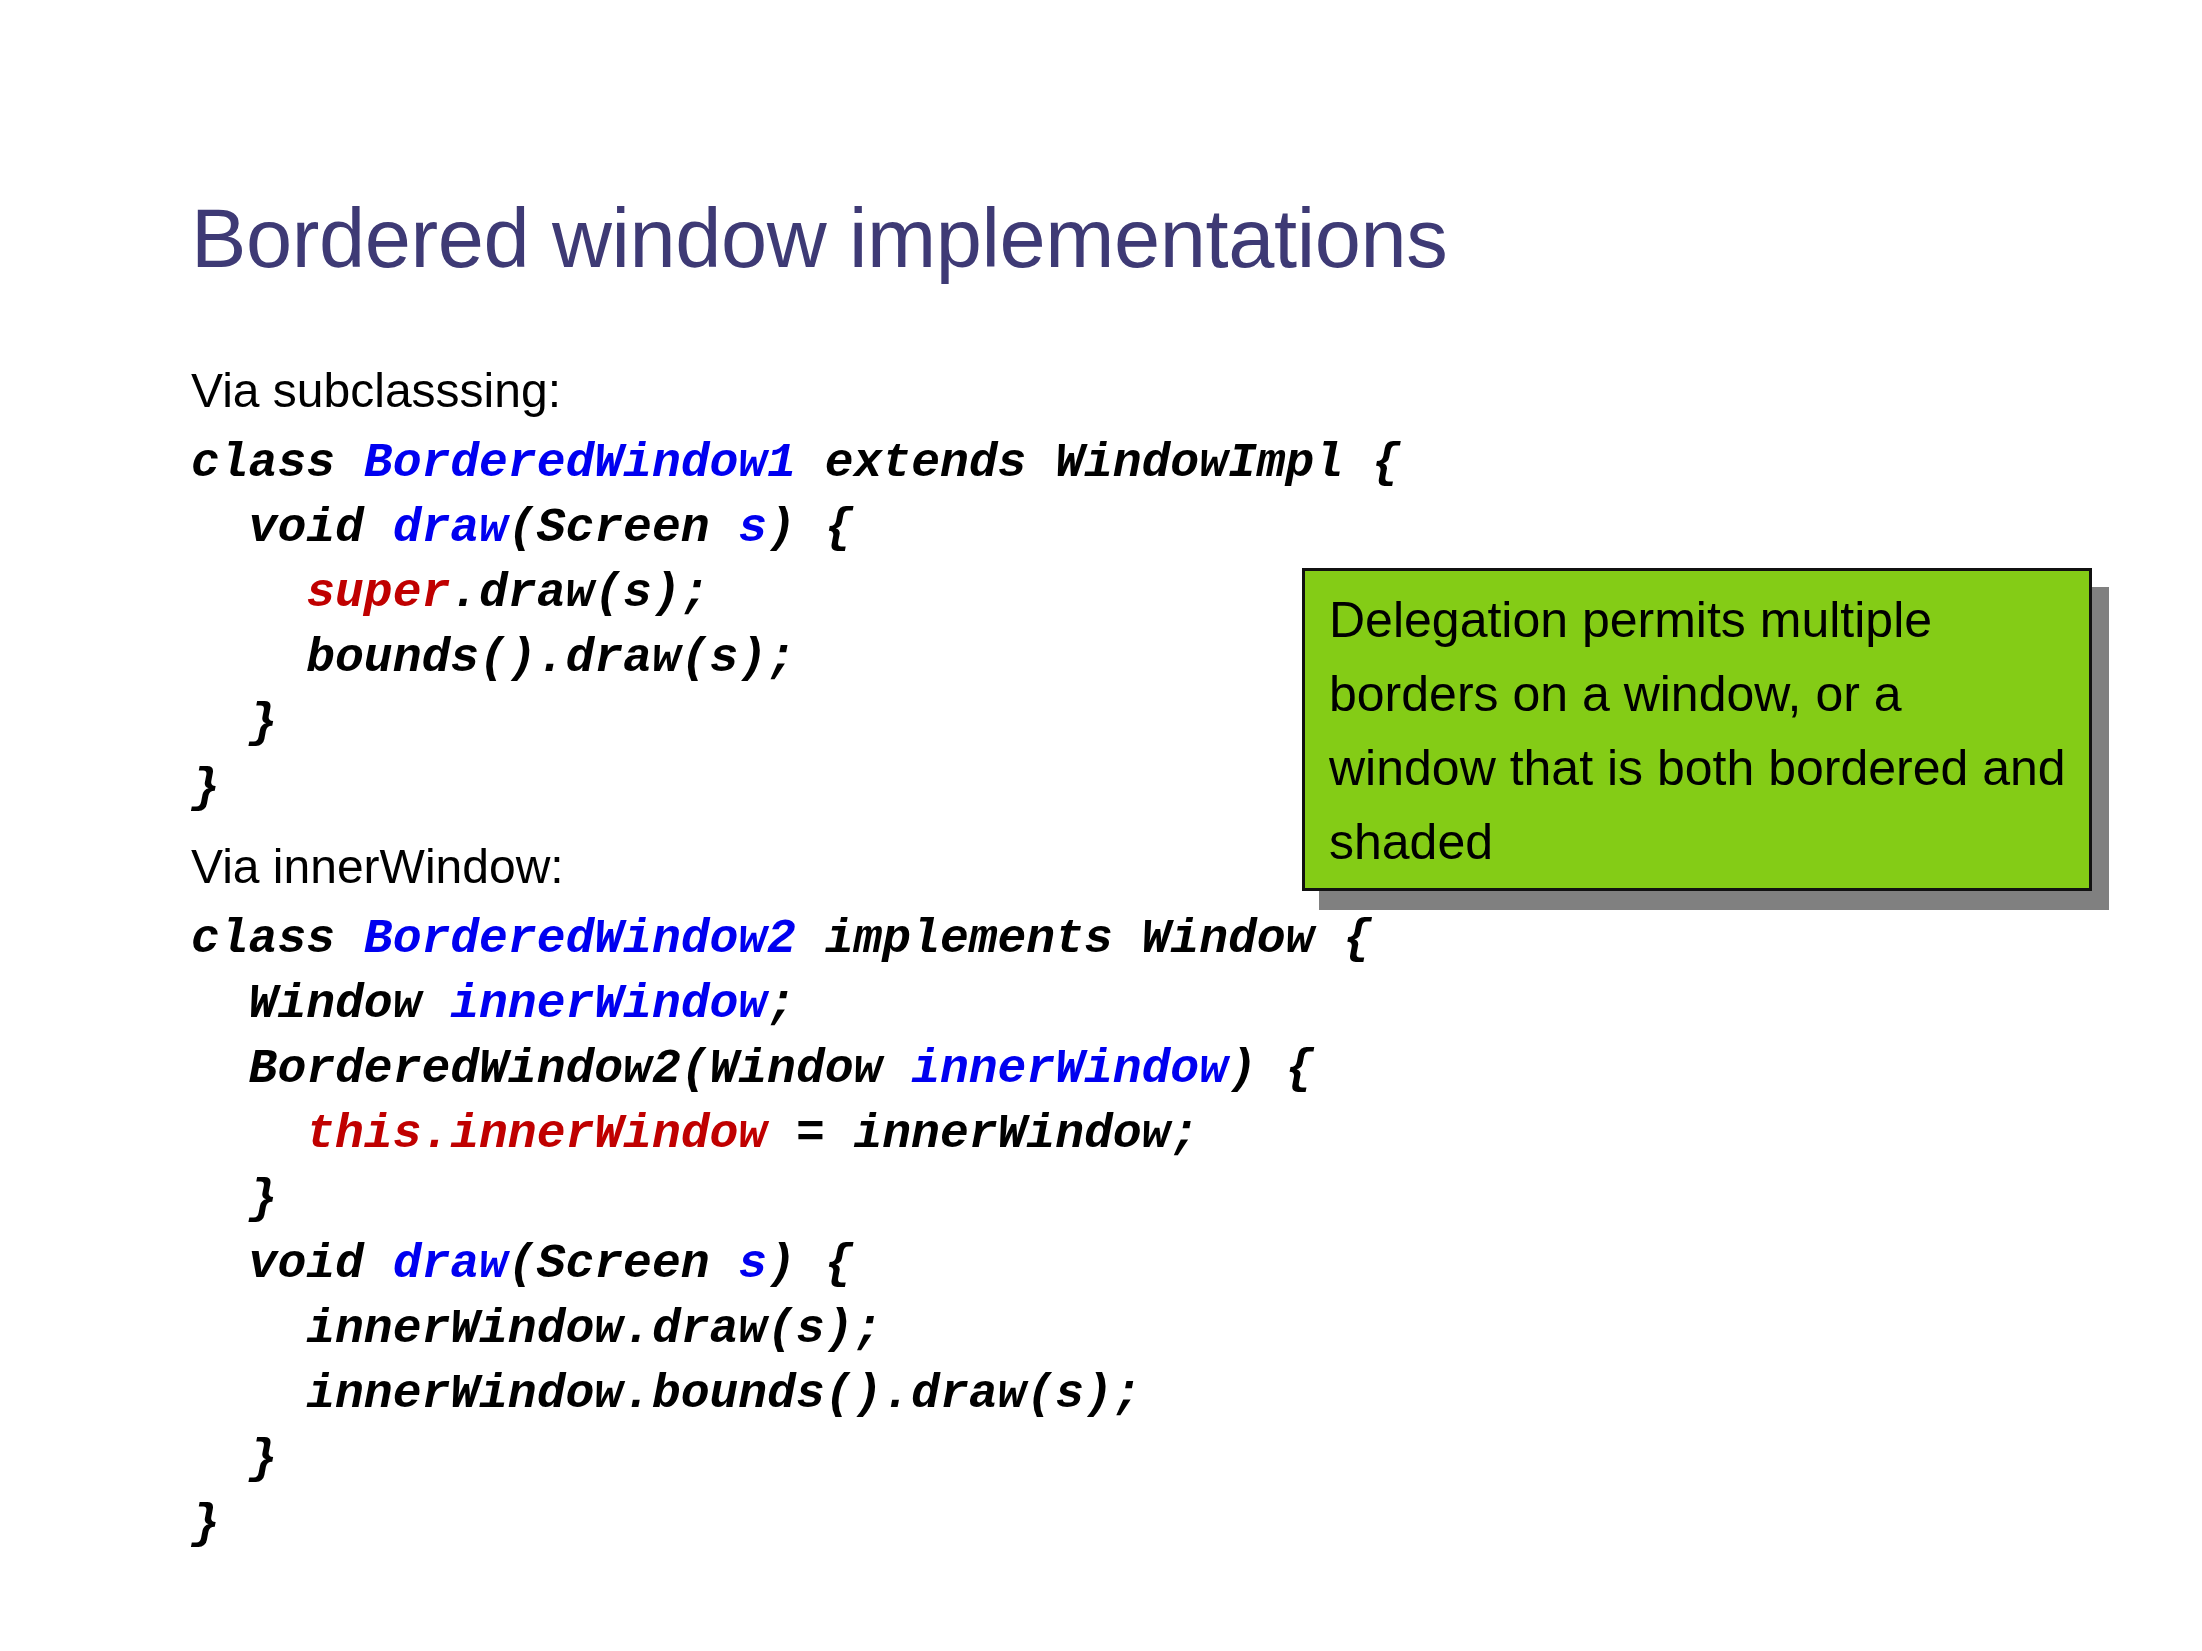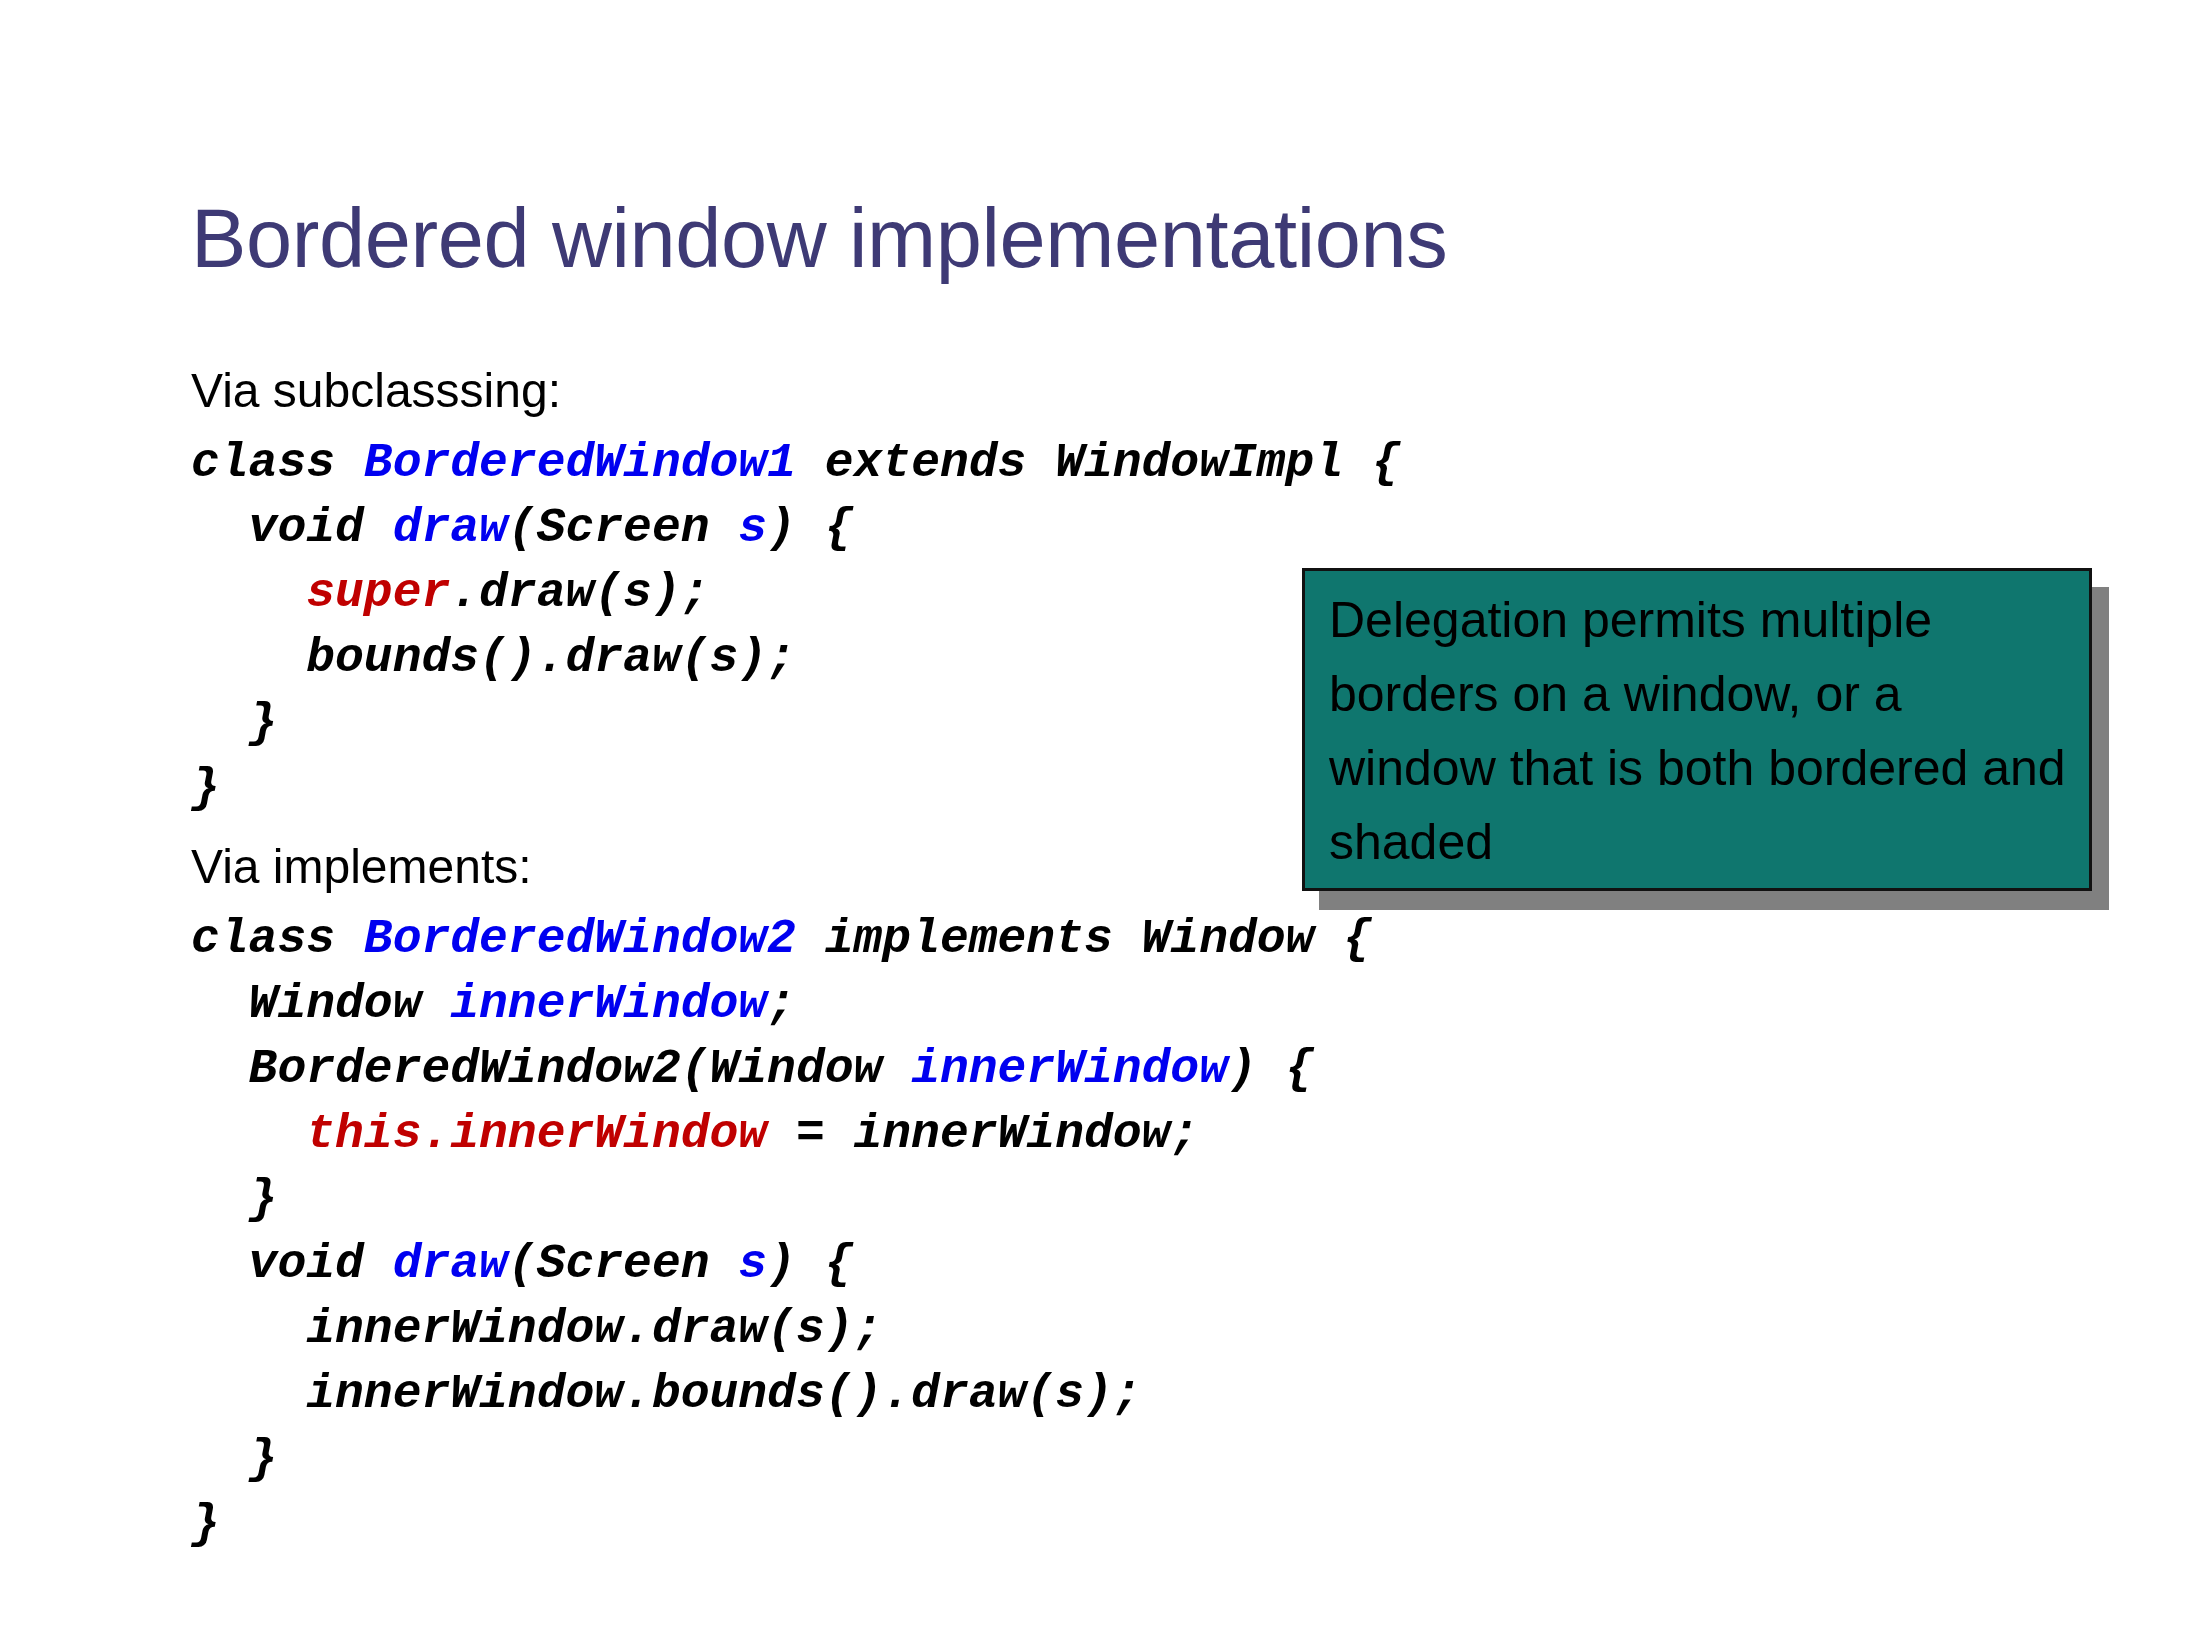--- a/index.html
+++ b/index.html
@@ -120,25 +120,25 @@
 <body>
 
 <div class="slide" style="background: rgb(255, 255, 255);">
 
   <h1 class="slide-title" style="color: rgb(62, 58, 117);">Bordered window implementations</h1>
 
   <div class="body-col">
 
   <div class="lead-line">Via subclasssing:</div>
       <pre class="code-block"><div class="code-line"><span class="tok-black" style="color: rgb(0, 0, 0);">class </span><span class="tok-blue" style="color: rgb(0, 0, 240);">BorderedWindow1</span><span class="tok-black" style="color: rgb(0, 0, 0);"> extends WindowImpl {</span></div><div class="code-line"><span class="tok-black" style="color: rgb(0, 0, 0);">  void </span><span class="tok-blue" style="color: rgb(0, 0, 240);">draw</span><span class="tok-black" style="color: rgb(0, 0, 0);">(Screen </span><span class="tok-blue" style="color: rgb(0, 0, 240);">s</span><span class="tok-black" style="color: rgb(0, 0, 0);">) {</span></div><div class="code-line"><span class="tok-black" style="color: rgb(0, 0, 0);">    </span><span class="tok-red" style="color: rgb(192, 0, 0);">super</span><span class="tok-black" style="color: rgb(0, 0, 0);">.draw(s);</span></div><div class="code-line"><span class="tok-black" style="color: rgb(0, 0, 0);">    bounds().draw(s);</span></div><div class="code-line"><span class="tok-black" style="color: rgb(0, 0, 0);">  }</span></div><div class="code-line"><span class="tok-black" style="color: rgb(0, 0, 0);">}</span></div></pre>
-      <div class="lead-line second">Via implements:</div>
+      <div class="lead-line second">Via innerWindow:</div>
       <pre class="code-block"><div class="code-line"><span class="tok-black" style="color: rgb(0, 0, 0);">class </span><span class="tok-blue" style="color: rgb(0, 0, 240);">BorderedWindow2</span><span class="tok-black" style="color: rgb(0, 0, 0);"> implements Window {</span></div><div class="code-line"><span class="tok-black" style="color: rgb(0, 0, 0);">  Window </span><span class="tok-blue" style="color: rgb(0, 0, 240);">innerWindow</span><span class="tok-black" style="color: rgb(0, 0, 0);">;</span></div><div class="code-line"><span class="tok-black" style="color: rgb(0, 0, 0);">  BorderedWindow2(Window </span><span class="tok-blue" style="color: rgb(0, 0, 240);">innerWindow</span><span class="tok-black" style="color: rgb(0, 0, 0);">) {</span></div><div class="code-line"><span class="tok-black" style="color: rgb(0, 0, 0);">    </span><span class="tok-red" style="color: rgb(192, 0, 0);">this.innerWindow</span><span class="tok-black" style="color: rgb(0, 0, 0);"> = innerWindow;</span></div><div class="code-line"><span class="tok-black" style="color: rgb(0, 0, 0);">  }</span></div><div class="code-line"><span class="tok-black" style="color: rgb(0, 0, 0);">  void </span><span class="tok-blue" style="color: rgb(0, 0, 240);">draw</span><span class="tok-black" style="color: rgb(0, 0, 0);">(Screen </span><span class="tok-blue" style="color: rgb(0, 0, 240);">s</span><span class="tok-black" style="color: rgb(0, 0, 0);">) {</span></div><div class="code-line"><span class="tok-black" style="color: rgb(0, 0, 0);">    innerWindow.draw(s);</span></div><div class="code-line"><span class="tok-black" style="color: rgb(0, 0, 0);">    innerWindow.bounds().draw(s);</span></div><div class="code-line"><span class="tok-black" style="color: rgb(0, 0, 0);">  }</span></div><div class="code-line"><span class="tok-black" style="color: rgb(0, 0, 0);">}</span></div></pre>
     </div>
 
   <div class="callout-wrap">
     <div class="callout-shadow" style="background: rgb(128, 128, 128);"></div>
-    <div class="callout-box" style="background: #0f766e; border-color: rgb(17, 17, 17);">
+    <div class="callout-box" style="background: #84cc16; border-color: rgb(17, 17, 17);">
       <div class="callout-text">Delegation permits multiple borders on a window, or a window that is both bordered and shaded</div>
     </div>
   </div>
 
 </div>
 
 
 </body></html>

